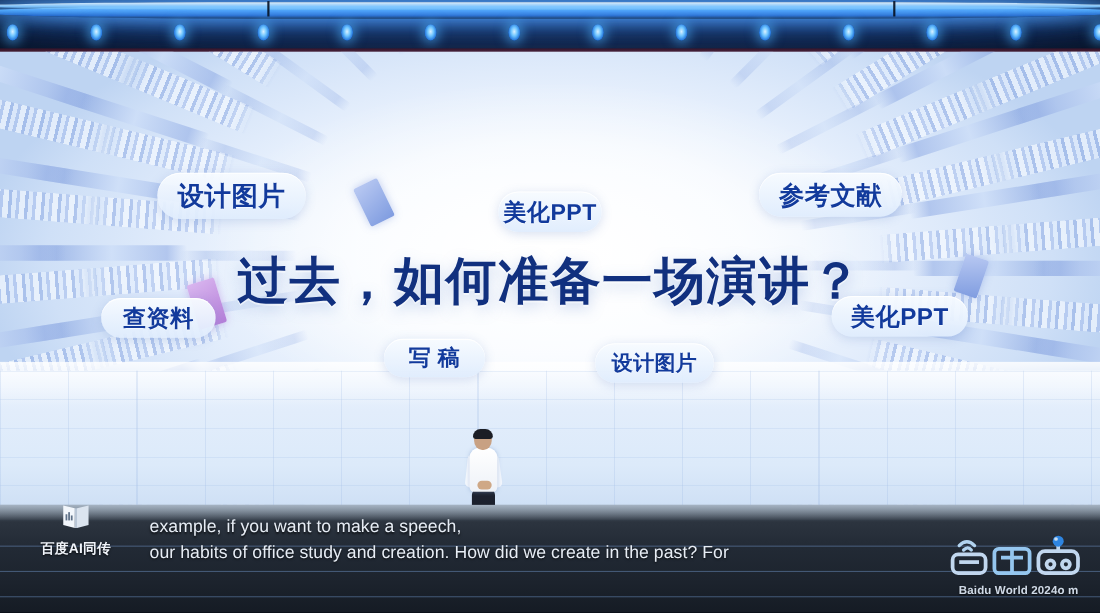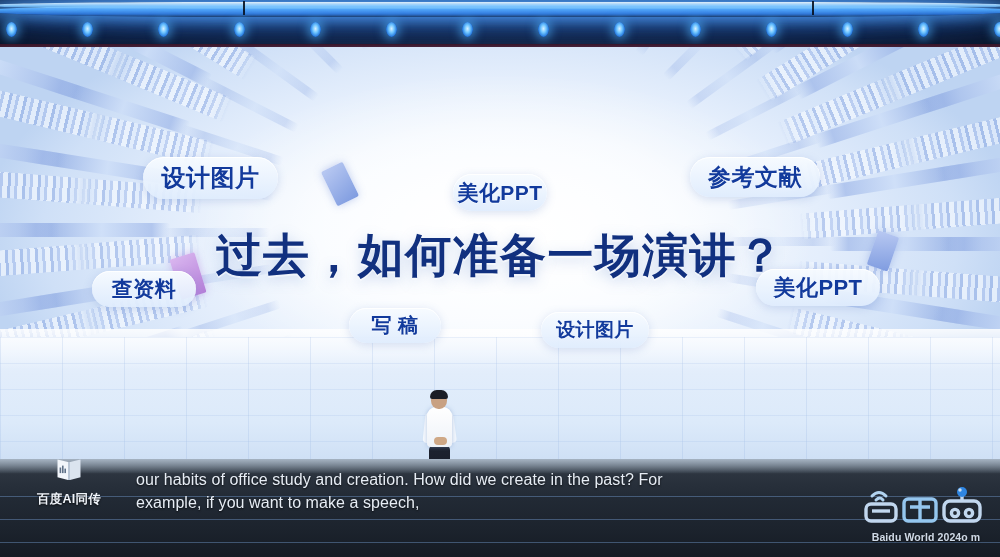--- a/index.html
+++ b/index.html
@@ -347,22 +347,22 @@
         <path d="M14 8 L16 8 L16 26 L14 26 Z" fill="#b9c6d6"></path>
         <rect x="5.6" y="13.5" width="1.6" height="5.6" fill="#5f7188"></rect>
         <rect x="8.0" y="11.6" width="1.6" height="7.5" fill="#5f7188"></rect>
         <rect x="10.4" y="14.6" width="1.6" height="4.5" fill="#5f7188"></rect>
       </svg>
     </div>
     <div class="brand-label">百度AI同传</div>
   </div>
 
   <div class="subtitle-block">
+    <div class="sub-en">example, if you want to make a speech,</div>
     <div class="sub-en">our habits of office study and creation. How did we create in the past? For</div>
-    <div class="sub-en">example, if you want to make a speech,</div>
   </div>
 
   <div class="watermark">
     <svg viewBox="0 0 132 48" width="132" height="48" aria-hidden="true">
       <g fill="none" stroke="#bfe2ff" stroke-width="3" stroke-linecap="round">
         <path d="M12 14 q7 -7 14 0"></path>
         <path d="M16 18 q4 -4 7 0"></path>
       </g>
       <g stroke="#cfe6ff" stroke-width="3.4" fill="none" stroke-linejoin="round">
         <rect x="6" y="22" width="30" height="17" rx="5"></rect>

